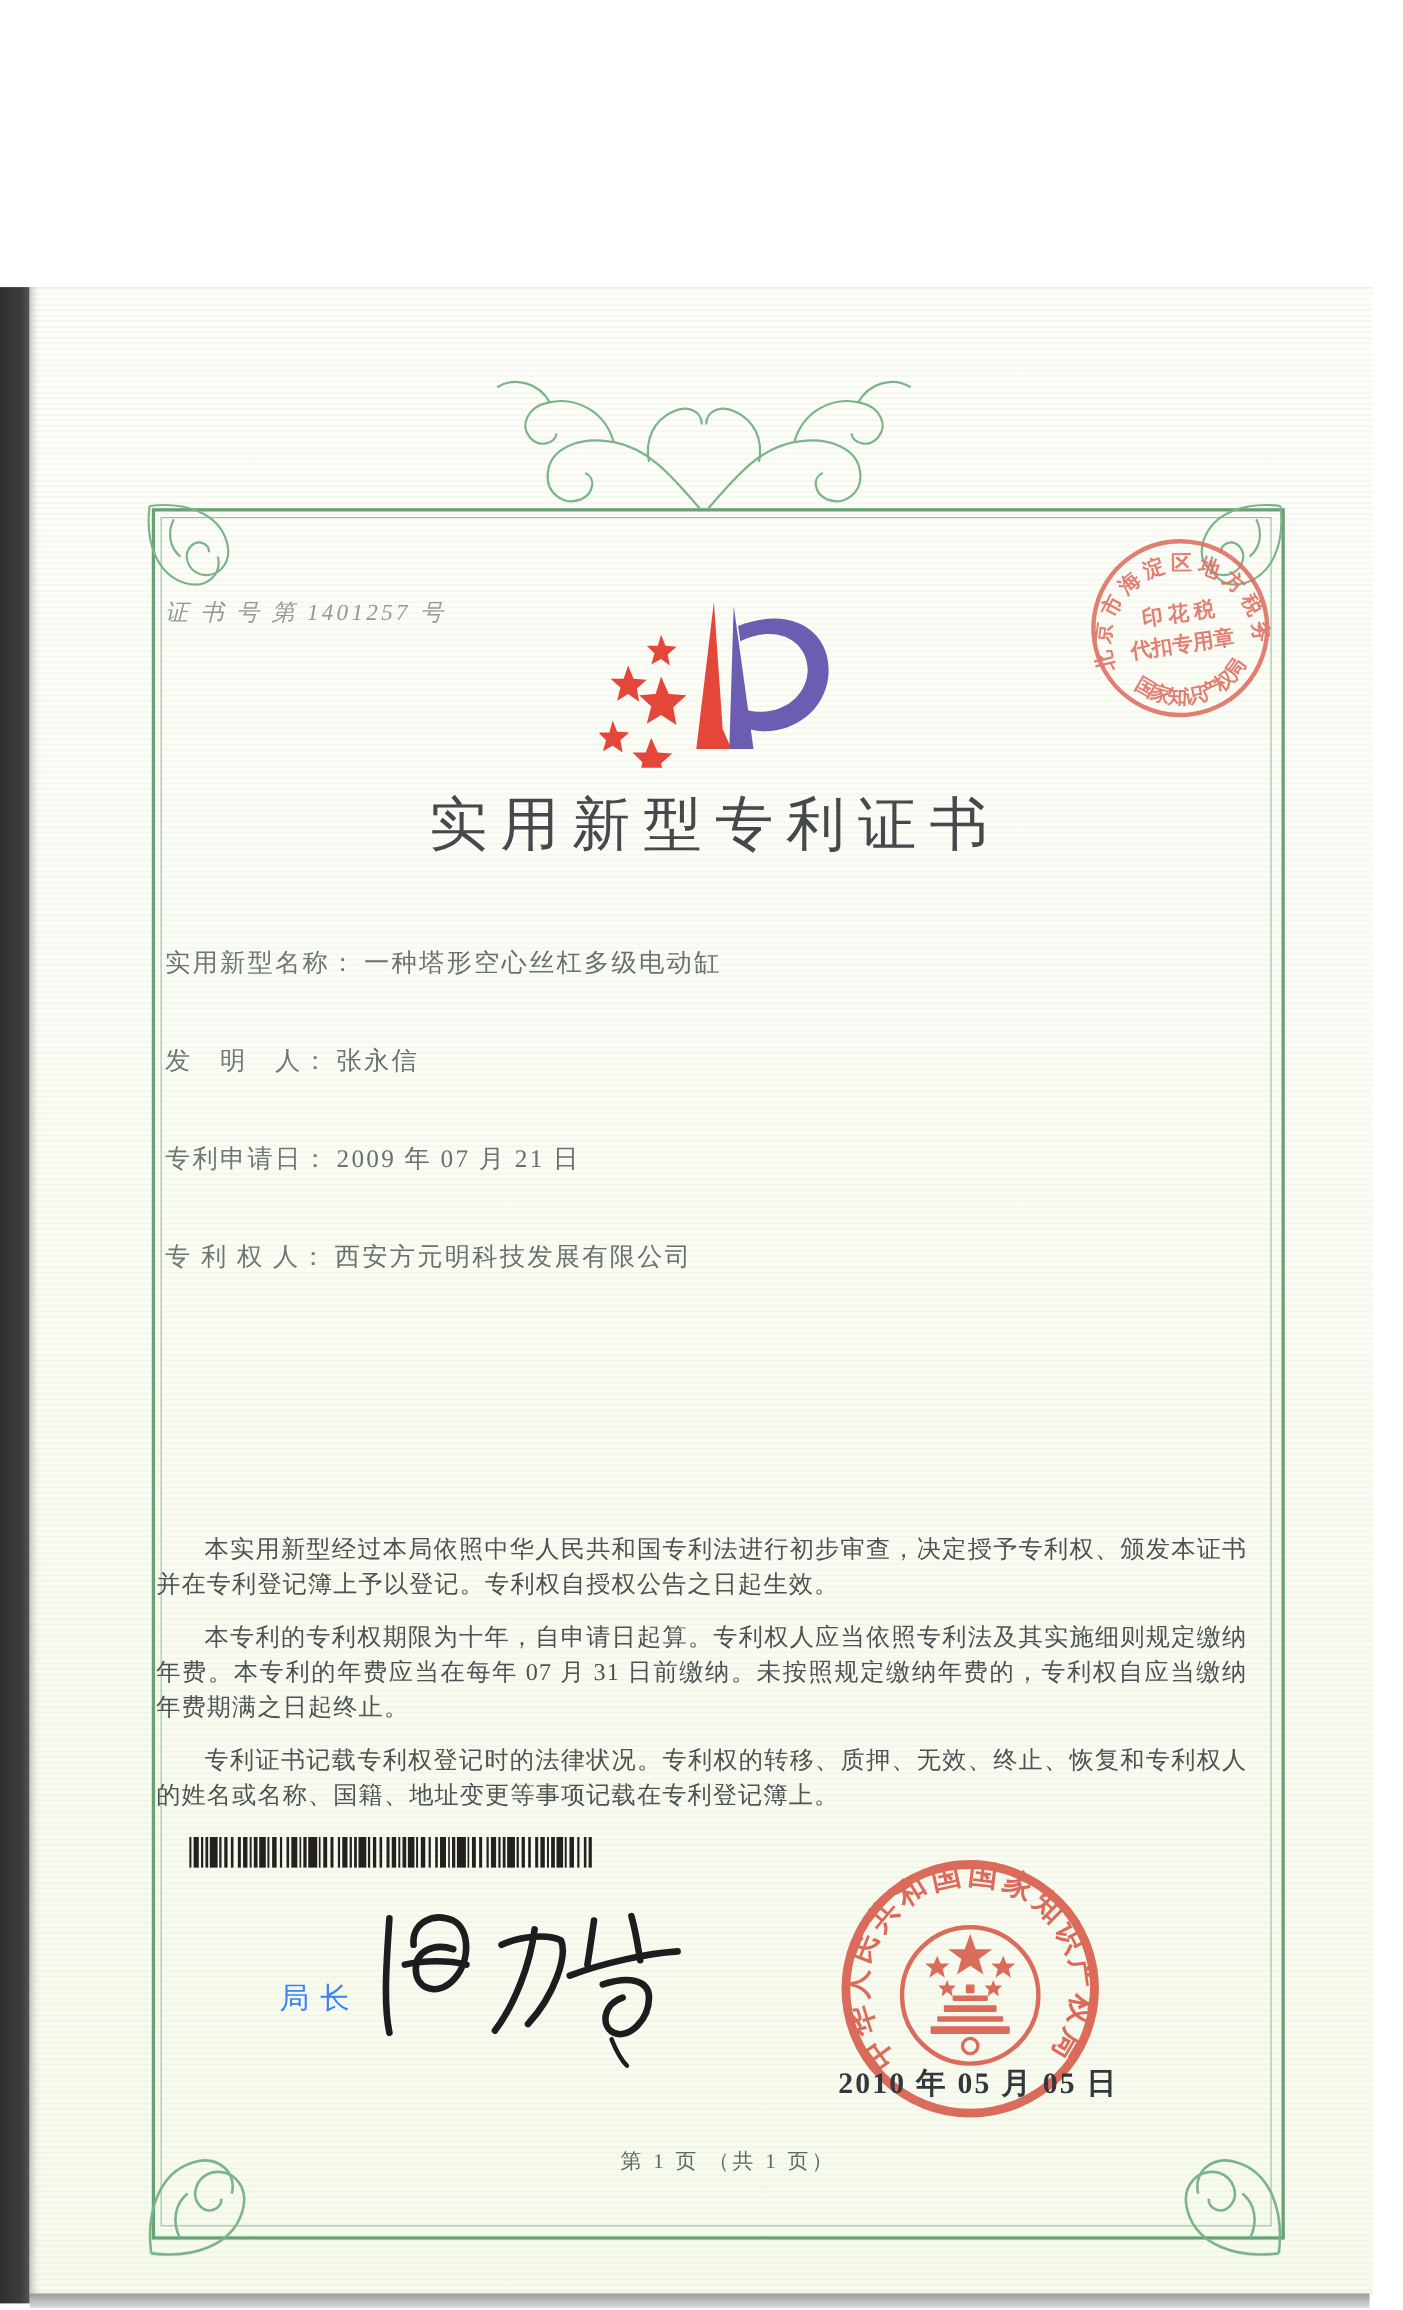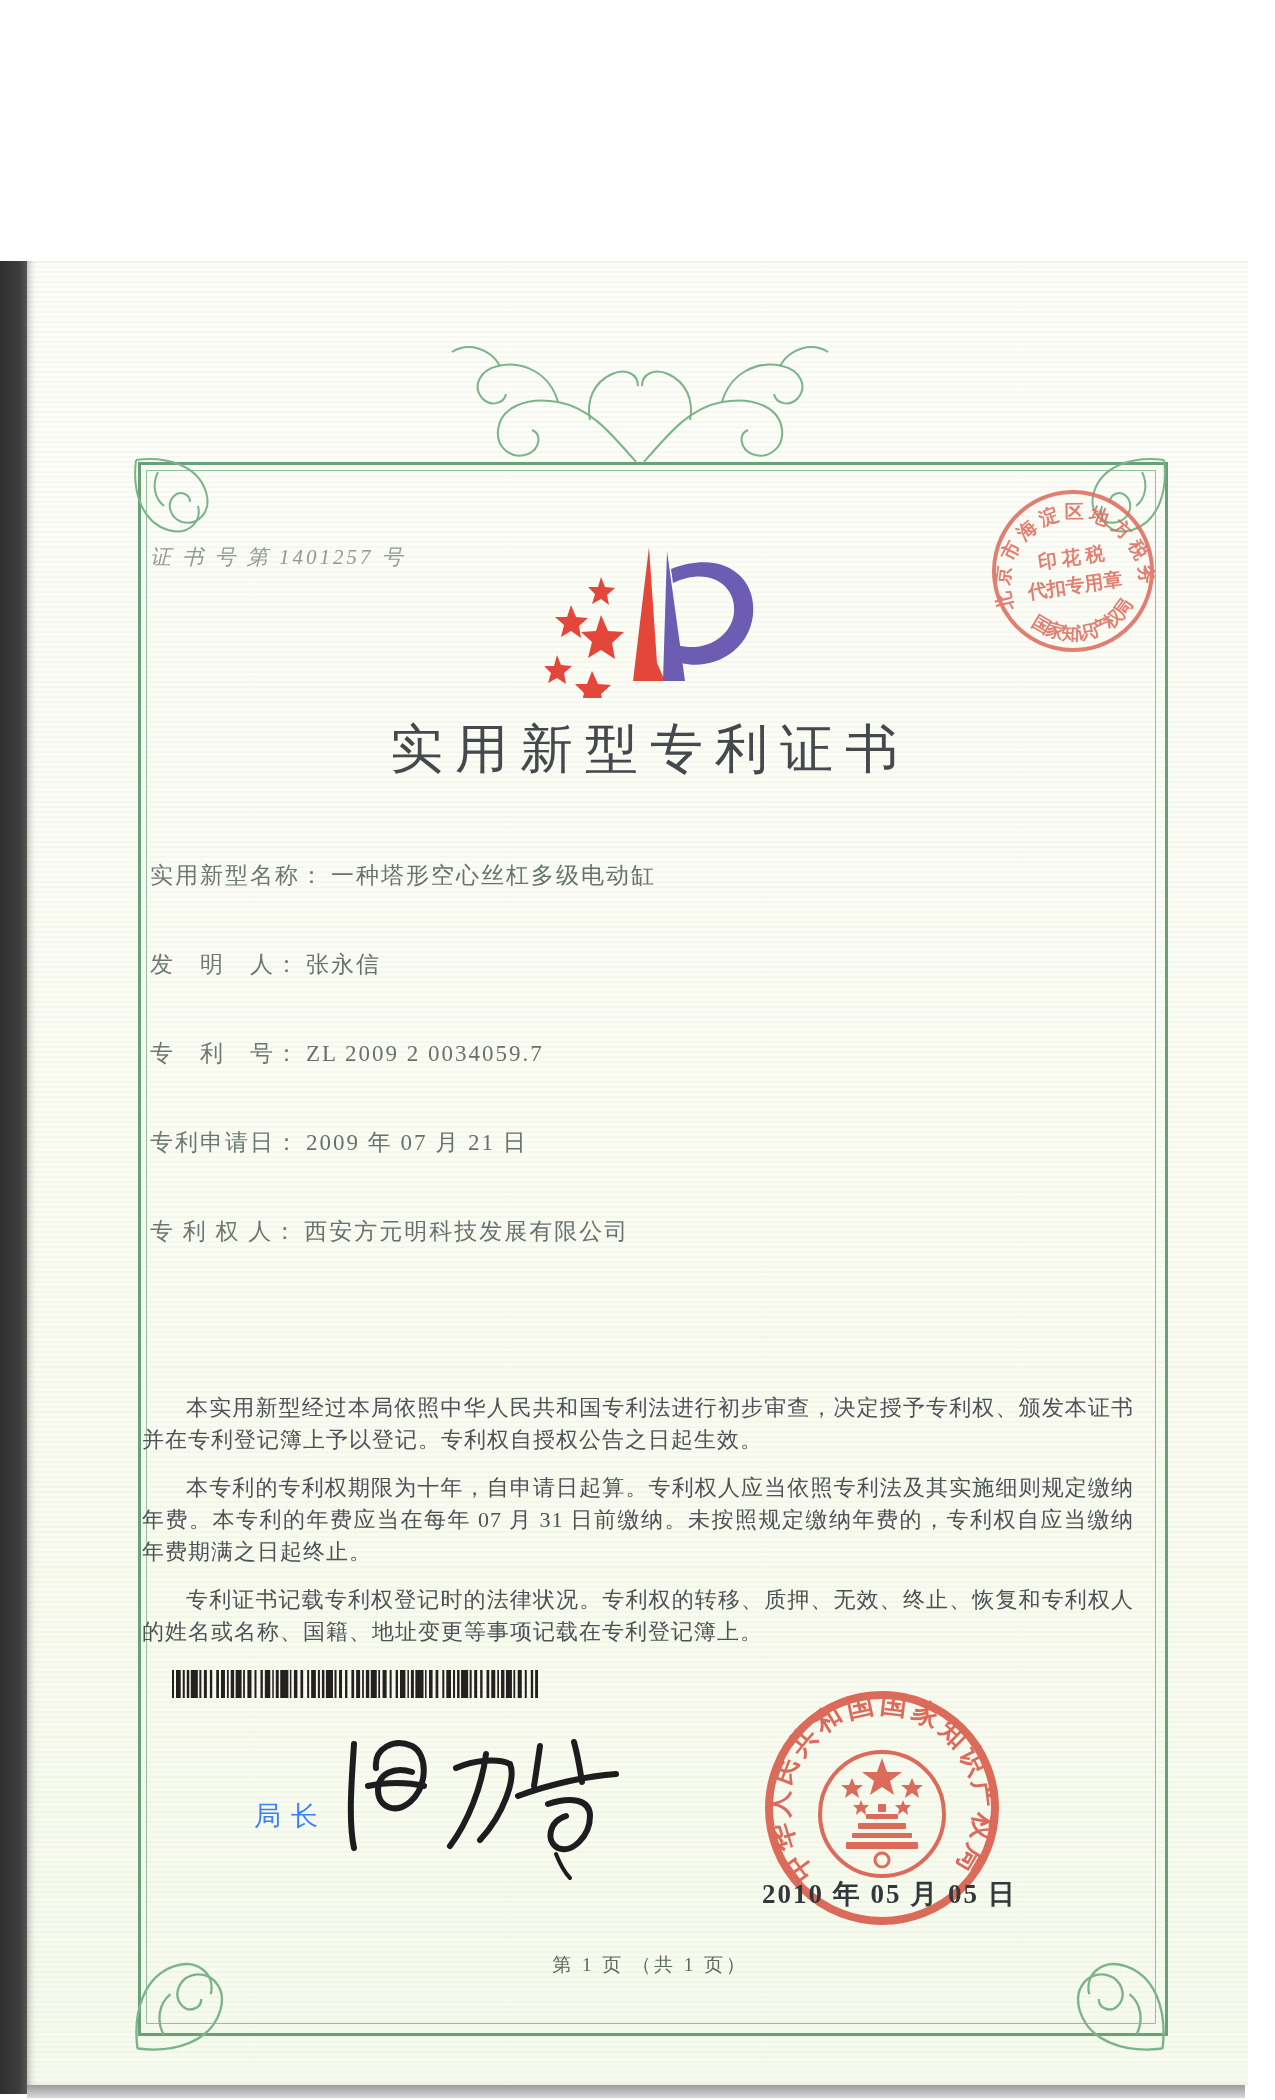--- a/index.html
+++ b/index.html
@@ -36,21 +36,21 @@
   .fields{left:150px;top:860px;width:900px;display:flex;flex-direction:column;gap:57px;}
   .field-row{font-size:23px;line-height:32px;color:#6e7873;letter-spacing:2px;white-space:nowrap;}
   .field-row .val{color:#68716d;margin-left:6px;}
 
   .body-text{left:126px;top:1376px;width:1024px;font-size:22px;line-height:32px;
     color:#4d5254;text-align:justify;letter-spacing:1px;}
   .body-text p{margin:16px;text-indent:2em;}
 
   .sig-label{left:254px;top:1798px;font-size:27px;color:#3b82f6;letter-spacing:10px;}
   .footer{left:138px;top:1952px;width:1024px;text-align:center;
-    font-size:19px;color:#5c6a60;letter-spacing:3px;}
+    font-size:19px;color:#5c6a60;letter-spacing:3px;padding-left:12px;}
 
   .seal-date{left:762px;top:1876px;font-size:27px;color:#34373c;letter-spacing:2px;
     z-index:6;font-weight:600;}
   .sr{position:absolute;width:1px;height:1px;overflow:hidden;clip:rect(0 0 0 0);}
 </style>
 </head>
 <body>
 
 <div class="abs left-strip"></div>
 <div class="abs paper"></div>
@@ -126,23 +126,20 @@
 </svg>
 
 <div class="abs title">实用新型专利证书</div>
 
 <div class="abs fields">
   <div class="field-row">
     <span class="lbl">实用新型名称：</span><span class="val">一种塔形空心丝杠多级电动缸</span>
   </div>
   <div class="field-row">
     <span class="lbl">发　明　人：</span><span class="val">张永信</span>
-  </div>
-  <div class="field-row">
-    <span class="lbl">专　利　号：</span><span class="val">ZL 2009 2 0034059.7</span>
   </div>
   <div class="field-row">
     <span class="lbl">专利申请日：</span><span class="val">2009 年 07 月 21 日</span>
   </div>
   <div class="field-row">
     <span class="lbl">专 利 权 人：</span><span class="val">西安方元明科技发展有限公司</span>
   </div>
 </div>
 
 <div class="abs body-text">

